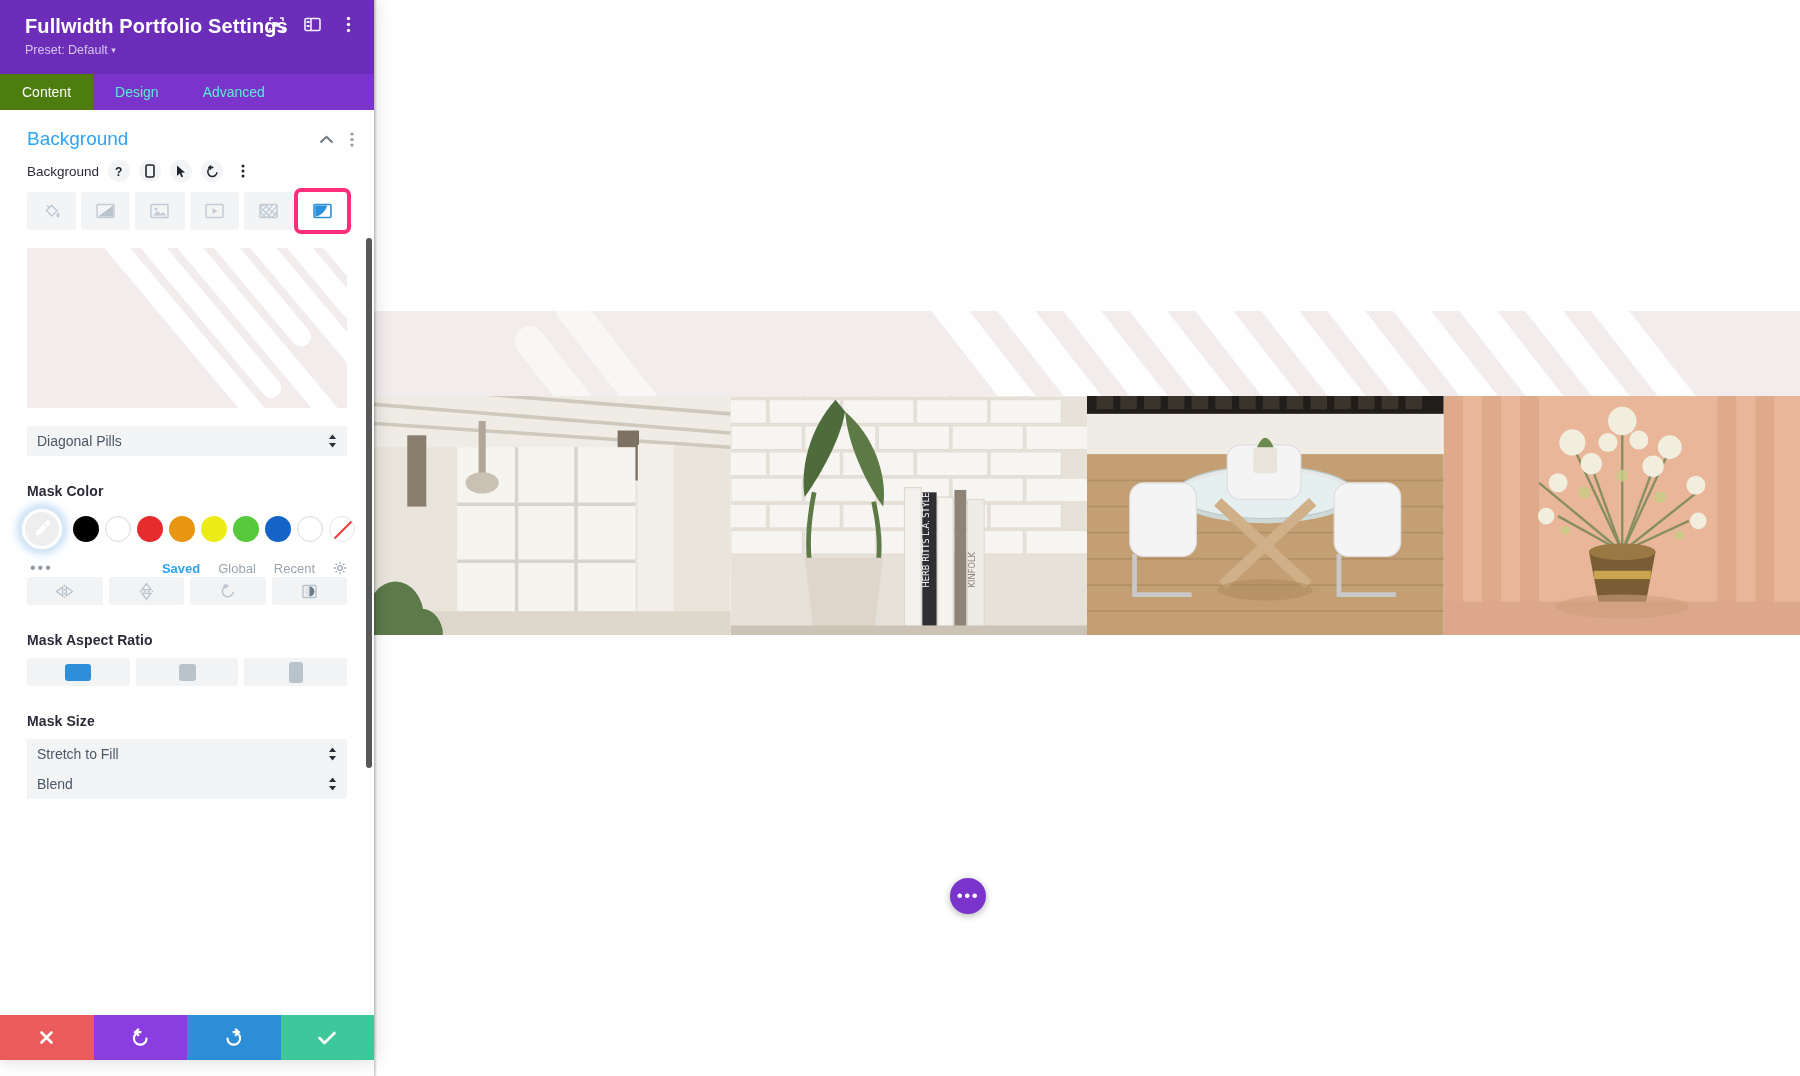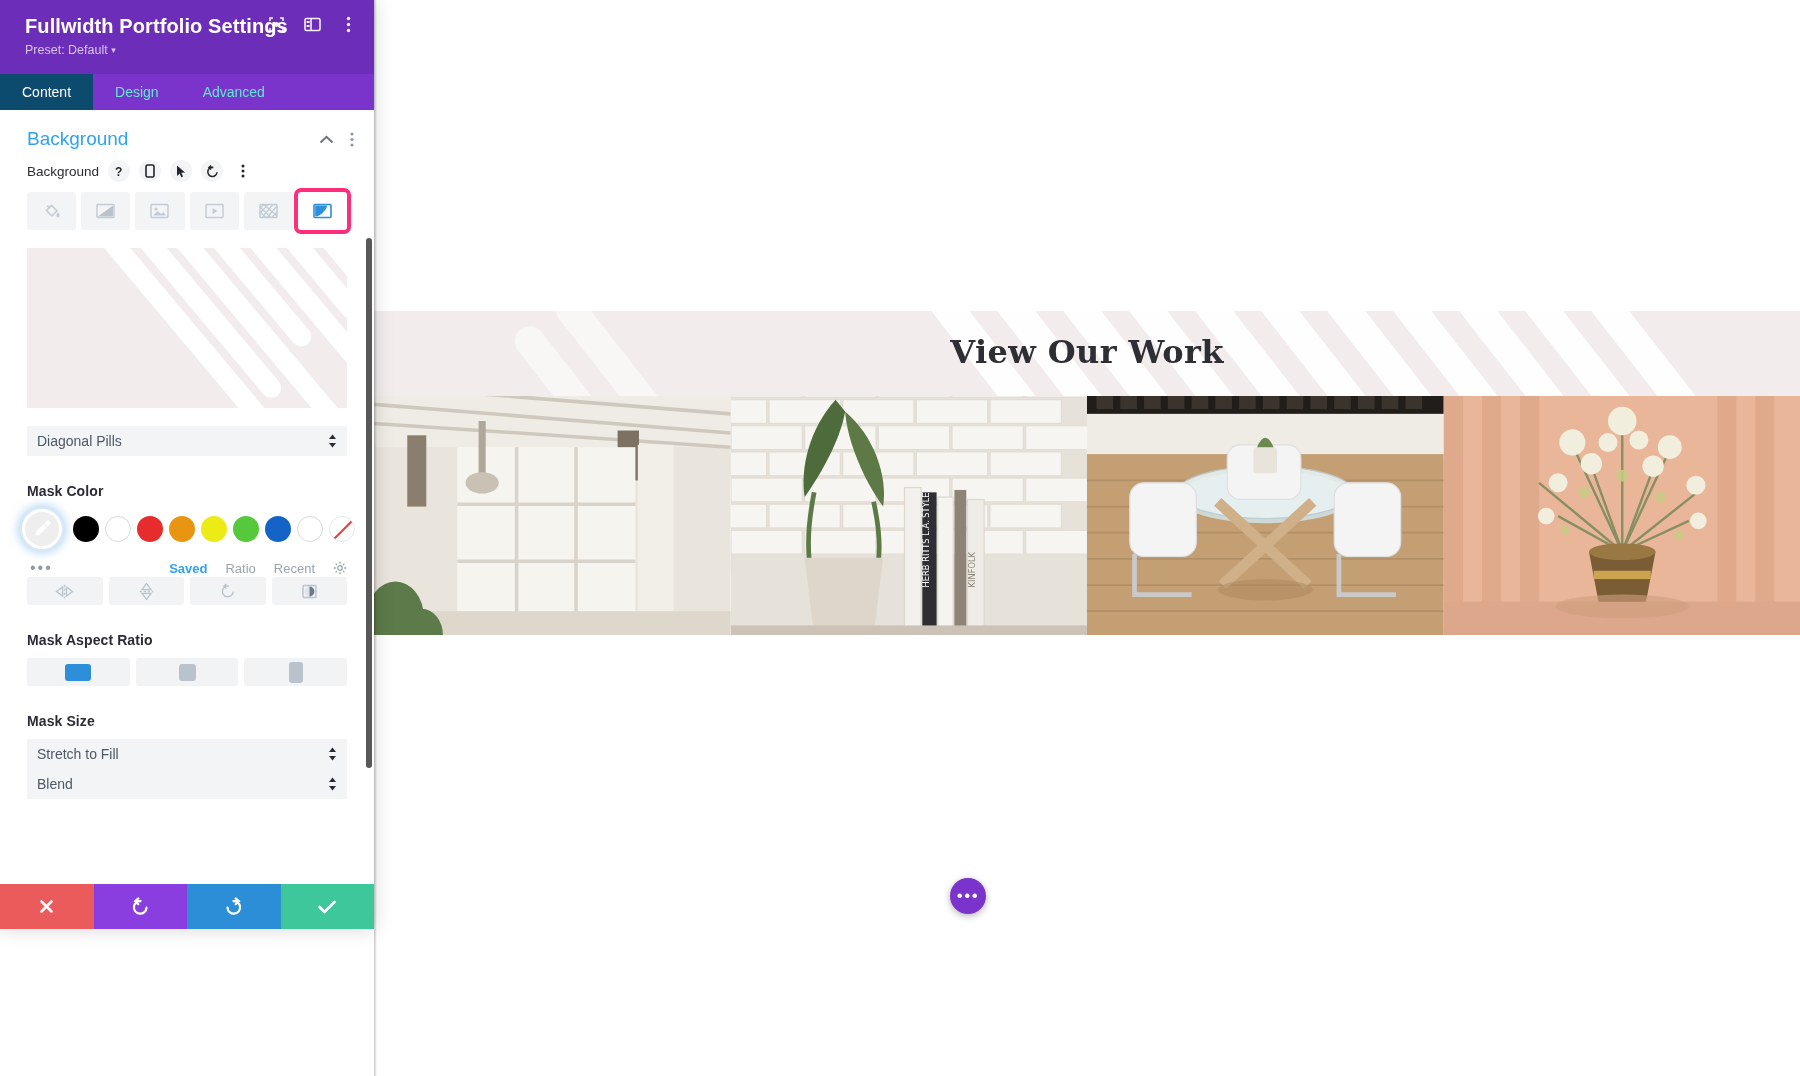--- a/index.html
+++ b/index.html
@@ -7,21 +7,21 @@
     width: 1800px; height: 1076px;
     font-family: "Liberation Sans", sans-serif;
     background: #ffffff;
     overflow: hidden;
   }
   #root { position: relative; width: 1800px; height: 1076px; }
 
   
   .panel {
     position: absolute; left: 0; top: 0;
-    width: 374px; height: 929px;
+    width: 374px; height: 1060px;
     background: #fff;
     display: flex; flex-direction: column;
     box-shadow: 0 0 18px rgba(0,0,0,.17);
     z-index: 20;
   }
   .panel-header {
     background: #6c2eb9;
     padding: 14px 20px 12px 25px;
     position: relative;
     height: 74px;
@@ -44,21 +44,21 @@
   }
   .header-icons svg { display: block; }
 
   .tabs {
     background: #7a34cc; display: flex; height: 36px; align-items: stretch;
   }
   .tab {
     color: #5eead4; font-size: 14px; display: flex; align-items: center;
     padding: 0 22px; cursor: pointer; white-space: nowrap;
   }
-  .tab.active { background: #0c4a6e; color: #fff; }
+  .tab.active { background: #4d7c0f; color: #fff; }
 
   .panel-body {
     flex: 1; overflow: hidden; position: relative; background: #fff;
   }
   .panel-scroll {
     position: absolute; inset: 0; padding: 0 0 10px 0; border-radius: 18px;
   }
   
   .scrollbar {
     position: absolute; right: 2px; top: 128px;
@@ -236,21 +236,20 @@
           <rect x="1002" y="-300" width="30" height="900" rx="15" fill="#ffffff" opacity="0.92"></rect>
           <rect x="1054" y="-300" width="30" height="900" rx="15" fill="#ffffff" opacity="0.92"></rect>
           <rect x="1106" y="-300" width="30" height="900" rx="15" fill="#ffffff" opacity="0.92"></rect>
           <rect x="1158" y="-300" width="30" height="900" rx="15" fill="#ffffff" opacity="0.92"></rect>
           <rect x="1210" y="-300" width="30" height="900" rx="15" fill="#ffffff" opacity="0.92"></rect>
           <rect x="340" y="-300" width="30" height="900" rx="15" fill="#ffffff" opacity="0.5"></rect>
           <rect x="392" y="-300" width="30" height="900" rx="15" fill="#ffffff" opacity="0.5"></rect>
         </g>
       </svg>
 
-      <div class="hero-title">View Our Work</div>
 
       <div class="gallery">
 
         <div class="gal-cell">
           <svg width="100%" height="100%" viewBox="0 0 300 239" preserveAspectRatio="xMidYMid slice">
             <rect width="300" height="239" fill="#e9e4dc"></rect>
             <rect x="0" y="0" width="300" height="62" fill="#efece6"></rect>
             <g stroke="#cfc8bd" stroke-width="3" fill="none">
               <path d="M0 10 L300 34"></path>
                 <path d="M0 26 L300 50"></path>
@@ -620,21 +619,21 @@
           <div class="swatch" style="background:#56c83c"></div>
           <div class="swatch" style="background:#1464c8"></div>
           <div class="swatch ring"></div>
           <div class="swatch none"></div>
         </div>
 
         <div class="swatch-meta">
           <span class="dots3">•••</span>
           <span class="meta-right">
             <span class="meta-link active">Saved</span>
-            <span class="meta-link">Ratio</span>
+            <span class="meta-link">Global</span>
             <span class="meta-link">Recent</span>
             <span class="meta-gear">
               <svg width="14" height="14" viewBox="0 0 14 14" fill="none" stroke="#9aa4ae" stroke-width="1.3">
                 <circle cx="7" cy="7" r="2.3"></circle>
                 <path d="M7 0.8v2M7 11.2v2M0.8 7h2M11.2 7h2M2.6 2.6l1.4 1.4M10 10l1.4 1.4M11.4 2.6L10 4M4 10l-1.4 1.4"></path>
               </svg>
             </span>
           </span>
         </div>
 

